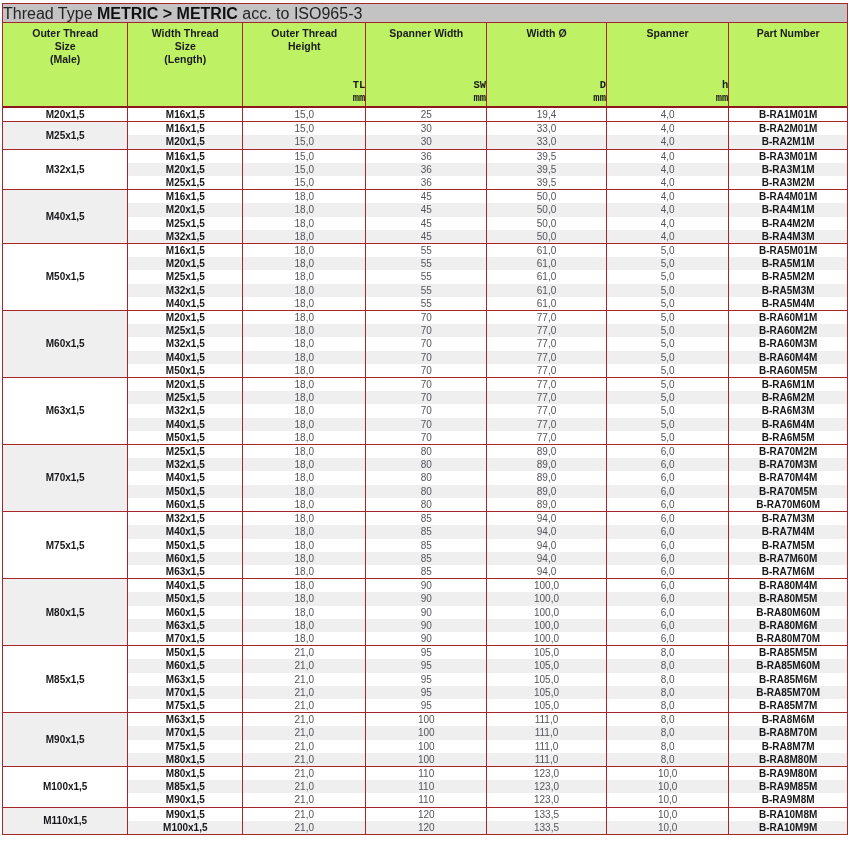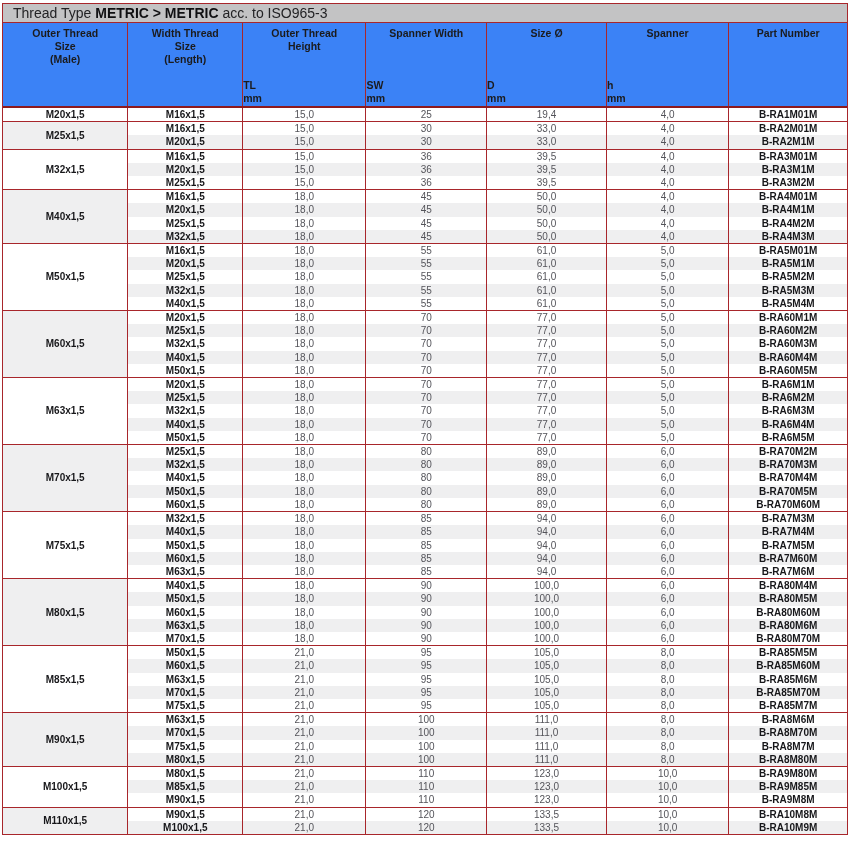--- a/index.html
+++ b/index.html
@@ -19,45 +19,45 @@
   }
   .sheet{
     margin:3px 2px 0 2px;
     border:1.5px solid var(--red);
     background:#fff;
   }
   .titlebar{
     height:19px;line-height:19px;
     background:var(--title-gray);
     border-bottom:1.5px solid var(--red);
-    padding-left:10px;
-    font-size:14px;color:#232325;
+    padding-left:0;
+    font-size:16px;color:#232325;
     white-space:pre;
   }
   .titlebar b{font-weight:bold;color:#101012;}
   table{
     border-collapse:collapse;table-layout:fixed;width:100%;
   }
   col.c1{width:14.8%}col.c2{width:13.6%}col.c3{width:14.6%}
   col.c4{width:14.3%}col.c5{width:14.2%}col.c6{width:14.5%}col.c7{width:14.0%}
   th,td{border-left:1px solid var(--red);padding:0;}
   th:first-child{border-left:none;}
   thead th{
     height:83px;vertical-align:top;
     border-bottom:2.5px solid var(--red-dark);
     font-size:10.5px;font-weight:bold;color:#1b1b1d;
-    background:#3b82f6;
+    background:#bef264;
   }
   .h-wrap{
     display:flex;flex-direction:column;justify-content:space-between;
     height:83px;padding:4px 0 2px 0;
   }
   .h-label div{line-height:13px;text-align:center;}
   .h-sub{min-height:1px;}
-  .h-sub div{line-height:12.5px;text-align:left;}
+  .h-sub div{line-height:12.5px;text-align:right;font-family:Liberation Mono, monospace;}
   tbody td{
     height:13.2px;line-height:13.2px;
     font-size:10px;text-align:center;
     white-space:nowrap;overflow:hidden;
     color:var(--num-text);
   }
   tr.alt{background:var(--stripe);}
   tr.group-start td{border-top:1.5px solid var(--red);}
   td.grp{
     background:#fff;font-weight:bold;color:var(--bold-text);
@@ -122,21 +122,21 @@
               </div>
               <div class="h-sub">
                 <div>SW</div>
                 <div>mm</div>
               </div>
             </div>
           </th>
           <th>
             <div class="h-wrap">
               <div class="h-label">
-                <div>Size Ø</div>
+                <div>Width Ø</div>
               </div>
               <div class="h-sub">
                 <div>D</div>
                 <div>mm</div>
               </div>
             </div>
           </th>
           <th>
             <div class="h-wrap">
               <div class="h-label">

